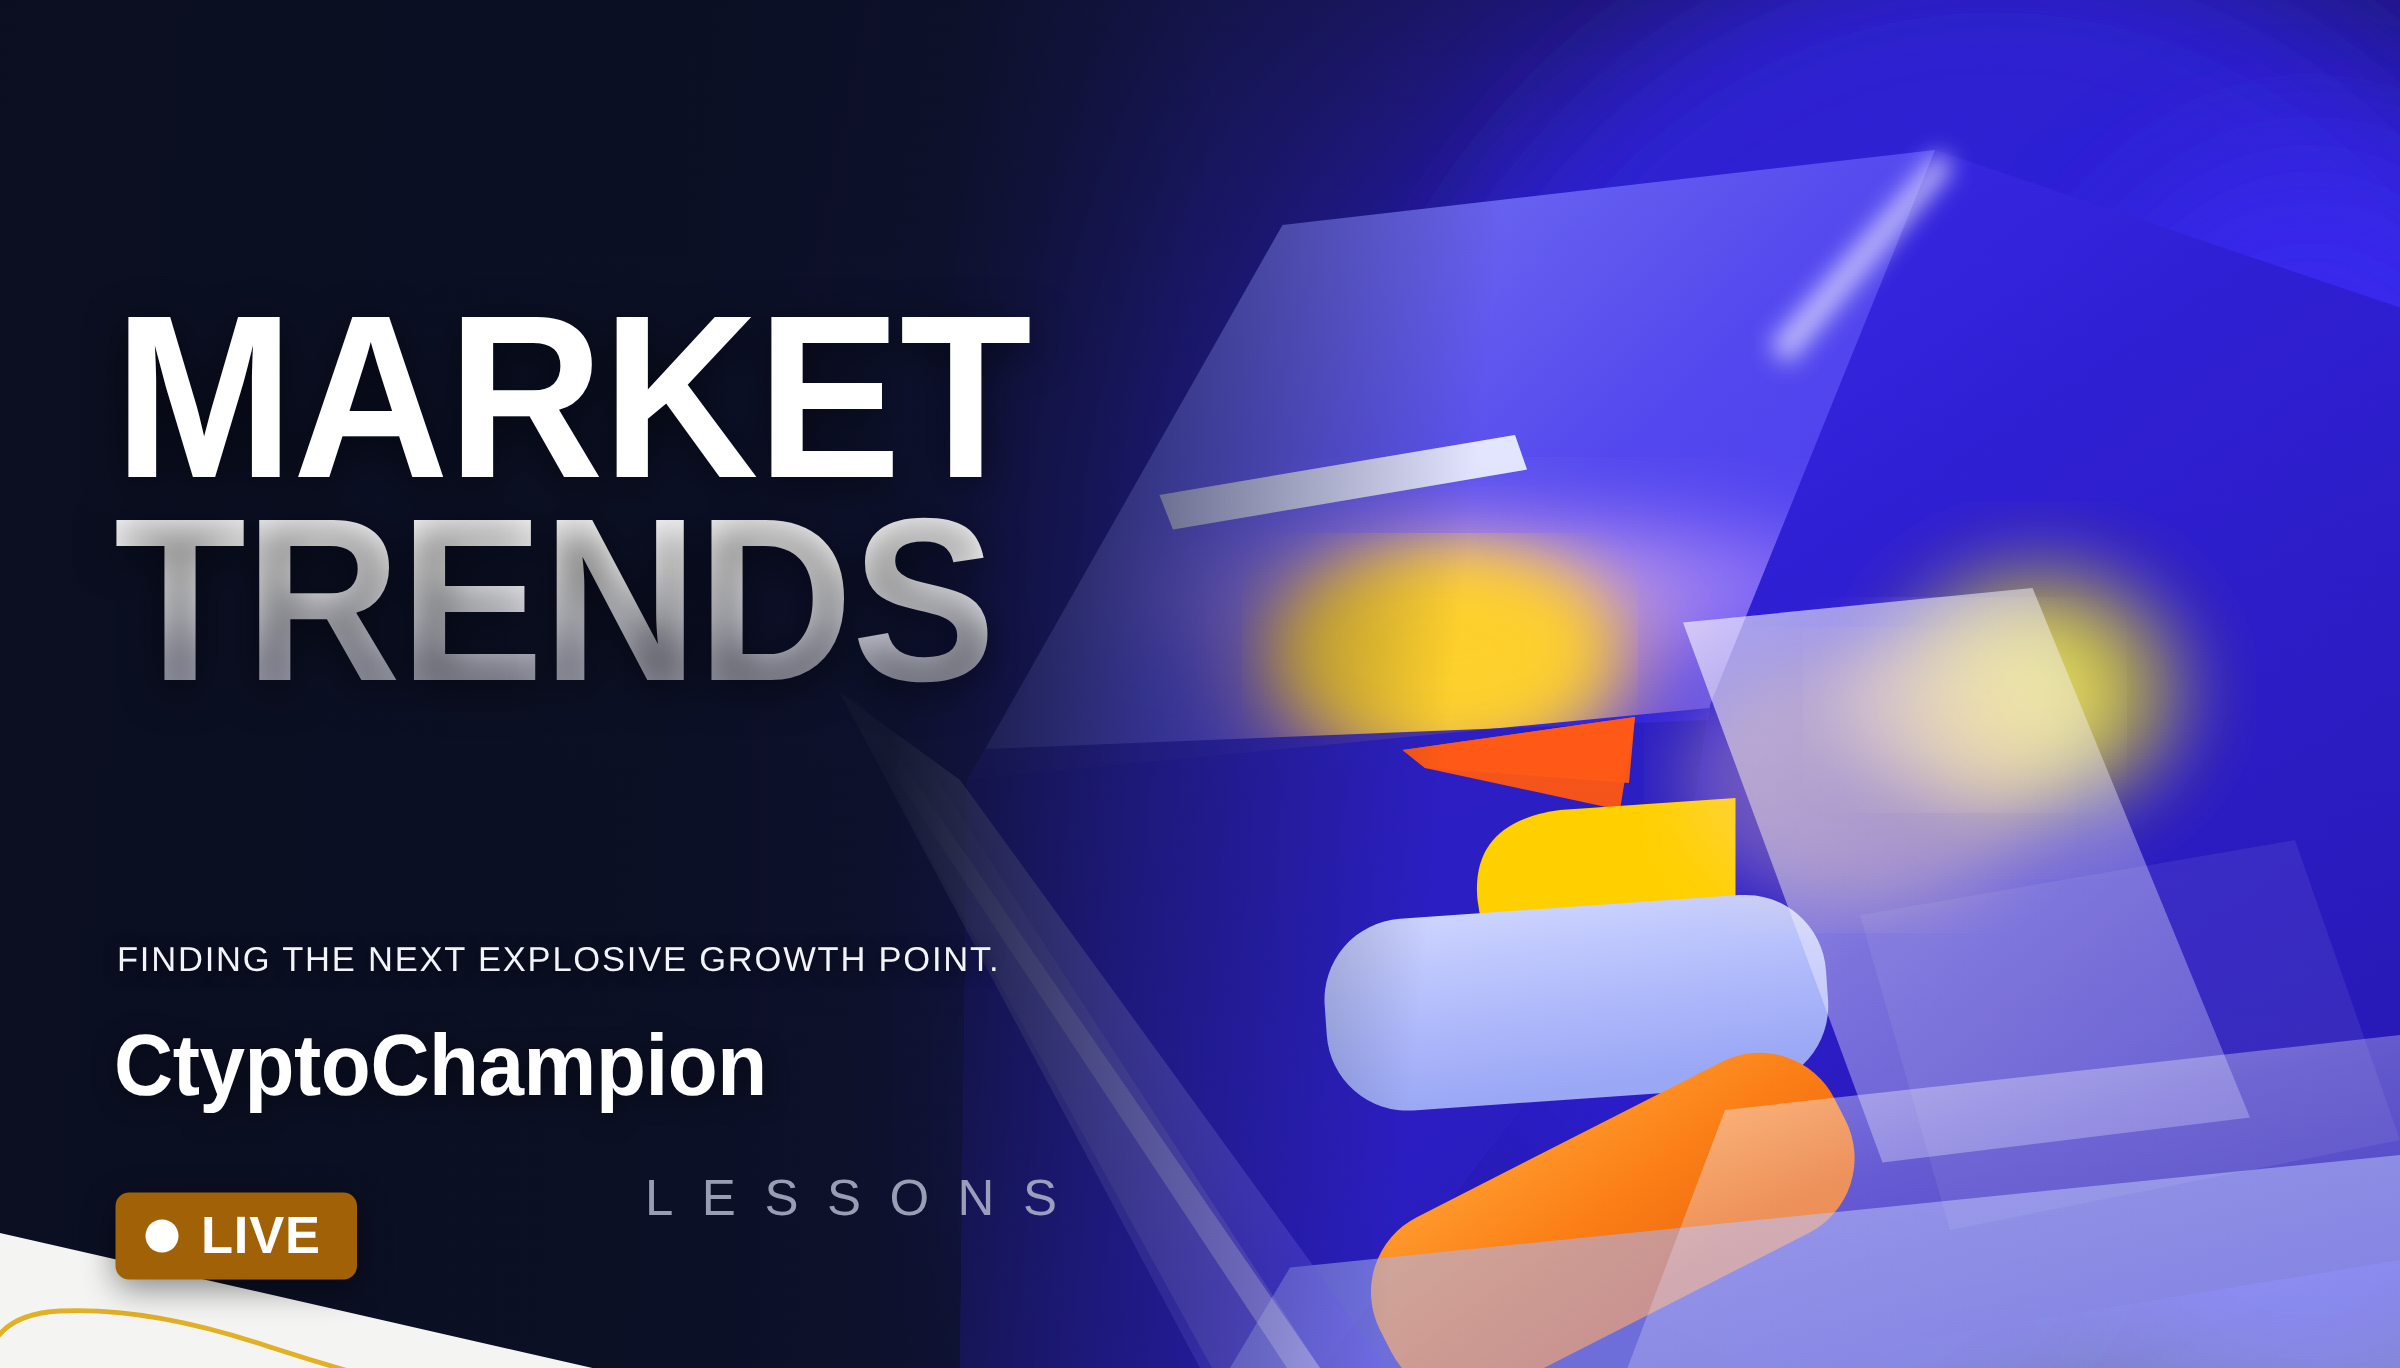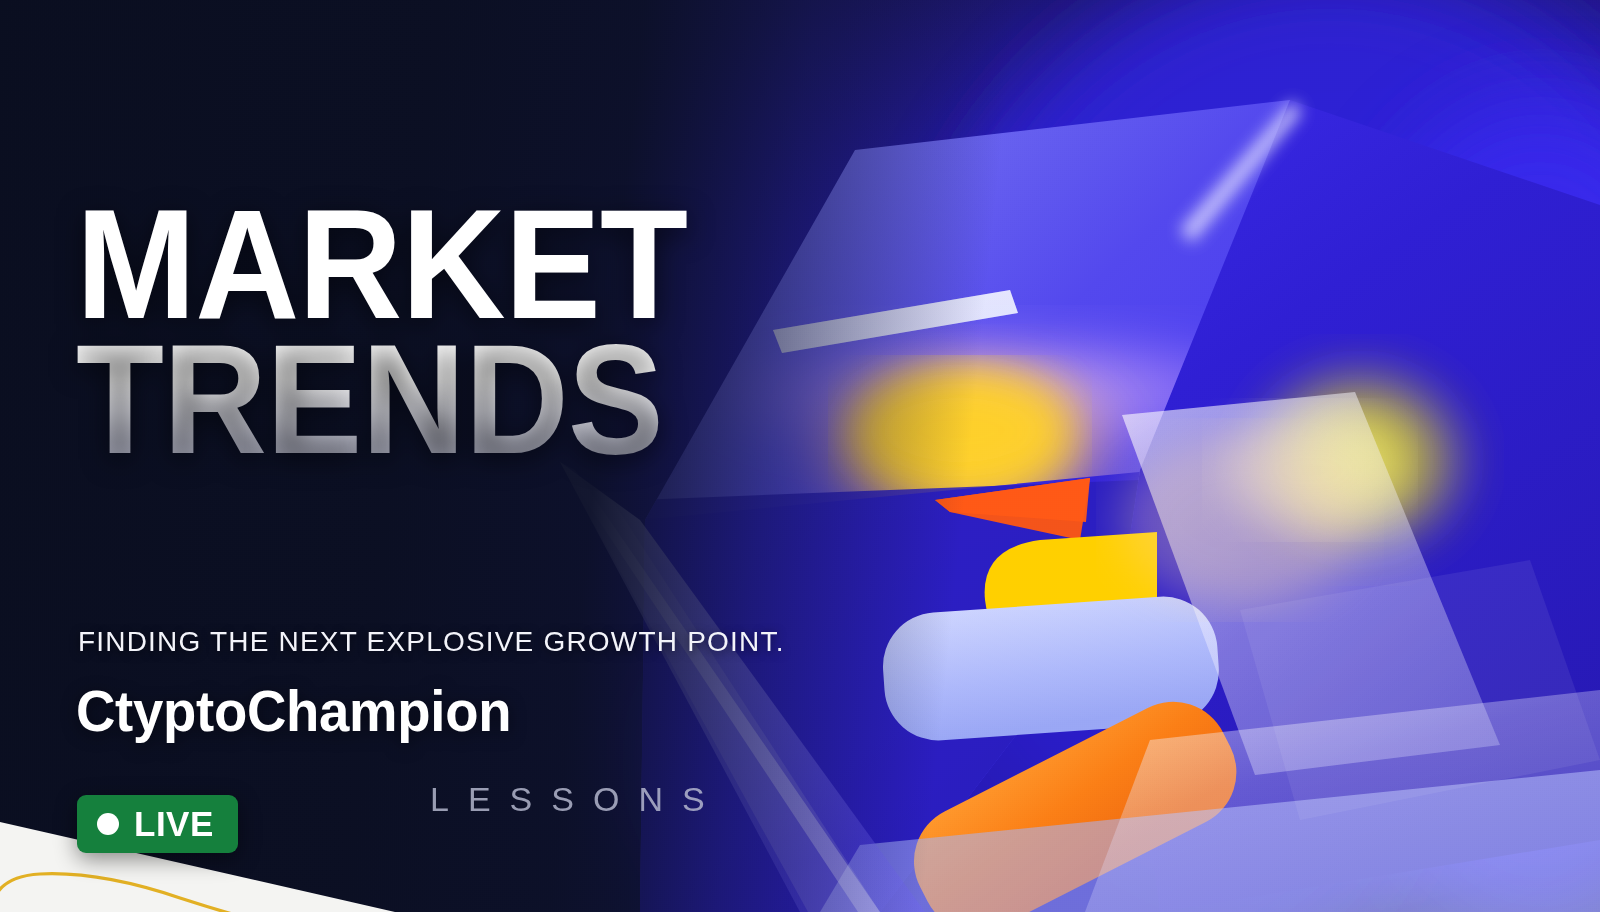--- a/index.html
+++ b/index.html
@@ -55,21 +55,21 @@
   .hl-2{
     display:block;
     background:linear-gradient(180deg,#ffffff 0%,#ffffff 34%,#e2e3ec 58%,#b3b5c4 80%,#9496a8 100%);
     -webkit-background-clip:text;background-clip:text;
     -webkit-text-fill-color:transparent;color:transparent;
   }
 
   .subtitle{
     position:absolute;left:2px;top:614px;
     margin:0;
-    font-size:28px;
+    font-size:23px;
     font-weight:400;
     letter-spacing:1.2px;
     color:#f3f4fa;
     white-space:nowrap;
     text-shadow:0 2px 10px rgba(0,0,0,.6);
   }
 
   .brand{
     position:absolute;left:0px;top:665px;
     margin:0;
@@ -80,21 +80,21 @@
     transform:scaleX(.94);
     transform-origin:left top;
     color:#ffffff;
     white-space:nowrap;
     text-shadow:0 3px 16px rgba(0,0,0,.5);
   }
 
   .live-badge{
     position:absolute;left:1px;top:783px;
     display:flex;align-items:center;gap:15px;
-    background:#15803d;
+    background:#a16207;
     border-radius:9px;
     padding:11px 24px 12px 20px;
     box-shadow:0 6px 22px rgba(0,0,0,.45);
     pointer-events:auto;
     cursor:pointer;
     border:none;
   }
   .live-dot{width:22px;height:22px;border-radius:50%;background:#fff;flex:none;}
   .live-text{
     font-family:"Liberation Sans Narrow","Liberation Sans",sans-serif;

